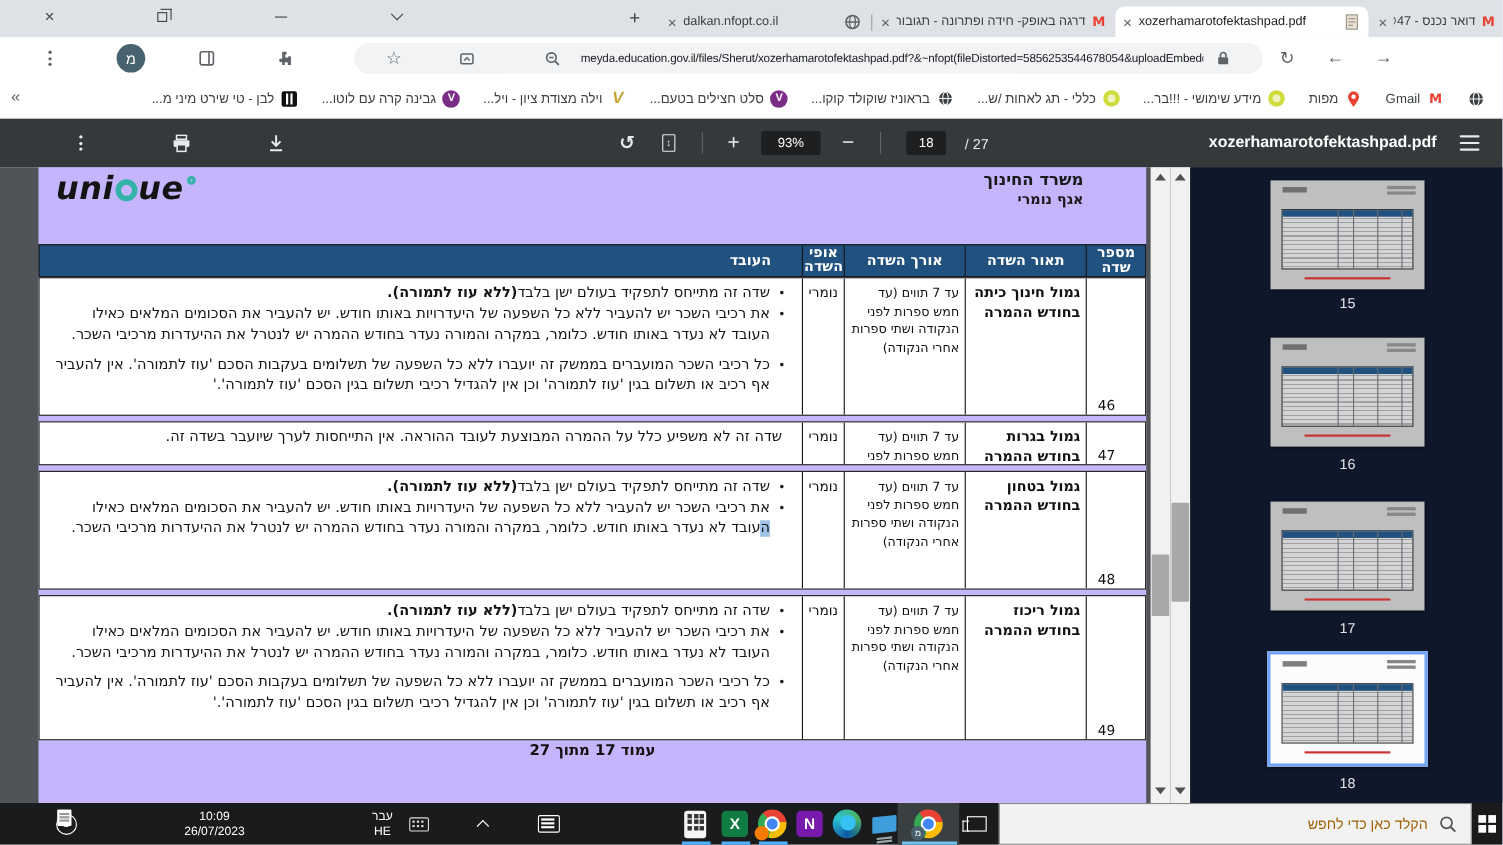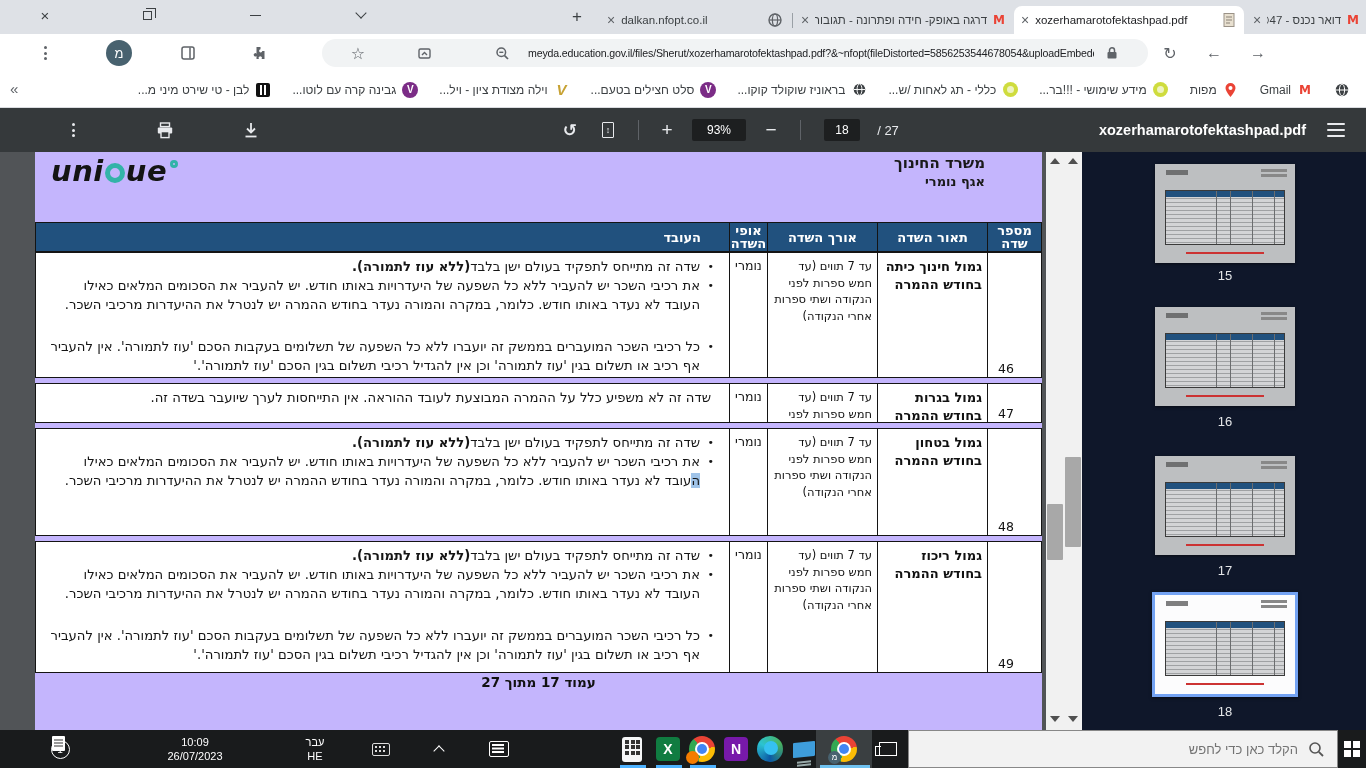--- a/index.html
+++ b/index.html
@@ -85,21 +85,21 @@
   .r46 { height:126px; } .r47 { height:40px; margin-top:5px; } .r48 { height:108px; margin-top:5px; } .r49 { height:132px; margin-top:5px; }
   .c-num { display:flex; align-items:flex-end; justify-content:flex-end; padding:2px 4px 1px 10px; font-size:12.5px; }
   .c-desc { padding:5px 5px; text-align:right; font-weight:bold; font-size:13px; line-height:1.35; }
   .c-len { padding:5px 5px; text-align:right; font-size:11.5px; line-height:1.45; }
   .c-kind { padding-top:5px; text-align:center; font-size:12.5px; }
   .c-notes { padding:4px 14px 2px 10px; }
   .note { position:relative; padding-right:15px; text-align:right; font-size:13.2px; line-height:19px; color:#151515; }
   .note::before { content:"•"; position:absolute; right:1px; top:0; font-size:11px; }
   .note.plain { padding-right:4px; }
   .note.plain::before { content:""; }
-  .note.mt { margin-top:23px; }
+  .note.mt { margin-top:8px; }
   .b { font-weight:bold; }
   .hl { background:#9fc3e8; }
   .pgfoot { position:absolute; left:0; width:1007px; text-align:center; font-weight:bold; font-size:13.5px; color:#111; }
 
   
   .sbtrack { position:absolute; top:0; width:18px; height:578px; background:#f1f1f1; }
   .sb-arr { position:absolute; left:4px; width:0; height:0; border-left:5px solid transparent; border-right:5px solid transparent; }
   .sb-up { top:6px; border-bottom:6px solid #505050; }
   .sb-dn { bottom:8px; border-top:6px solid #505050; }
   .sb-thumb { position:absolute; left:1px; width:16px; background:#a8a8a8; border-radius:1px; }
@@ -120,21 +120,21 @@
   .tlabel.sel-l { left:73px; }
 
   
   #taskbar { position:absolute; left:0; top:730px; width:1366px; height:38px; background:#191b1c; }
   .tk { position:absolute; top:0; height:38px; display:flex; align-items:center; justify-content:center; }
   .tk-txt { color:#fff; font-size:11px; text-align:center; line-height:14px; }
   .underl { position:absolute; top:35px; height:3px; background:#4db2ff; }
   .activebg { position:absolute; left:816px; top:0; width:56px; height:38px; background:#3a3f41; }
   #tksearch { position:absolute; left:908px; top:0; width:430px; height:38px; background:#f2f2f2; border:1px solid #888;
               display:flex; flex-direction:row-reverse; align-items:center; gap:10px; padding:0 12px; }
-  #tksearch span { color:#737373; font-size:13px; direction:rtl; }
+  #tksearch span { color:#a16207; font-size:13px; direction:rtl; }
   .winlogo { display:grid; grid-template-columns:7px 7px; grid-template-rows:7px 7px; gap:2px; }
   .winlogo i { background:#fff; }
   .clogo { width:26px; height:26px; border-radius:50%; position:relative;
            background:conic-gradient(from -40deg,#ea4335 0 120deg,#fbbc05 120deg 235deg,#34a853 235deg 360deg); }
   .clogo::before { content:""; position:absolute; left:6px; top:6px; width:14px; height:14px; border-radius:50%; background:#fff; }
   .clogo::after { content:""; position:absolute; left:8px; top:8px; width:10px; height:10px; border-radius:50%; background:#4285f4; }
   .badge { position:absolute; left:-3px; bottom:-2px; width:13px; height:13px; border-radius:50%; z-index:3;
            display:flex; align-items:center; justify-content:center; font-size:8px; color:#fff; }
   .edgelogo { width:26px; height:26px; border-radius:50%; background:conic-gradient(from 180deg,#0c59a4,#2bc3d2,#49b35e,#0c59a4); position:relative; }
   .edgelogo::after { content:""; position:absolute; left:7px; top:5px; width:14px; height:14px; border-radius:50%; background:#35c1f1; }
@@ -499,21 +499,21 @@
     <div class="tk" style="left:30px; width:60px; position:absolute;">
       <span class="tray-circ">1</span>
       <span class="notepaper"></span>
     </div>
     <div class="tk" style="left:120px; width:150px;">
       <div class="tk-txt">
           <div>10:09</div>
           <div>26/07/2023</div>
         </div>
     </div>
-    <div class="tk" style="left:285px; width:60px;">
+    <div class="tk" style="left:297px; width:60px;justify-content:flex-end;">
       <div class="tk-txt">
           <div>עבר</div>
           <div>HE</div>
         </div>
     </div>
     <div class="tk" style="left:366px; width:30px;">
         <span class="kbdic"></span>
       </div>
     <div class="tk" style="left:424px; width:30px;">
         <span class="upchev"></span>

